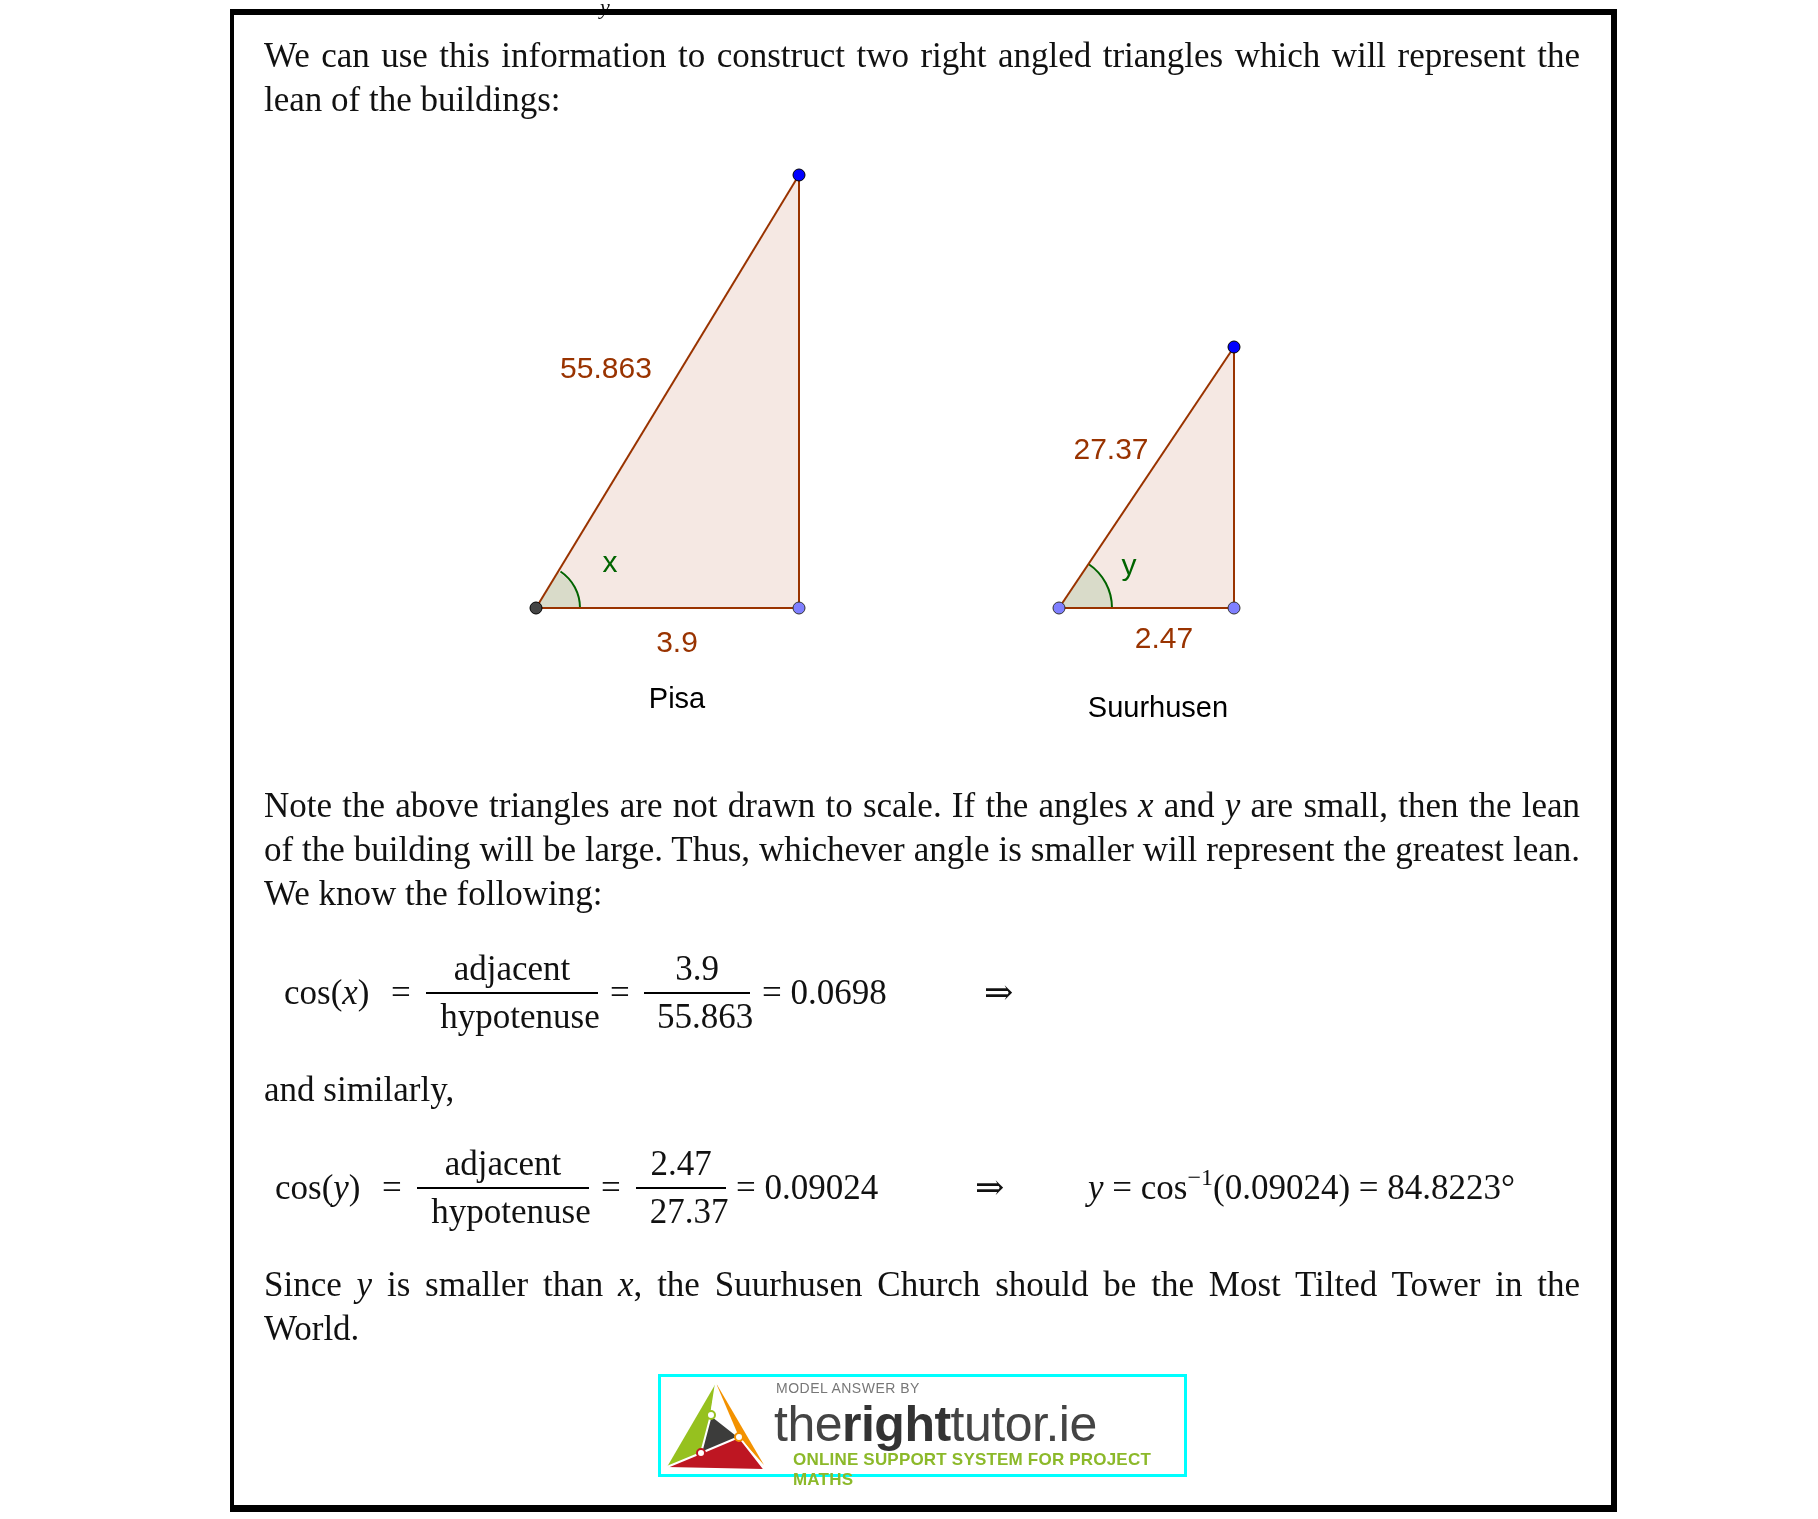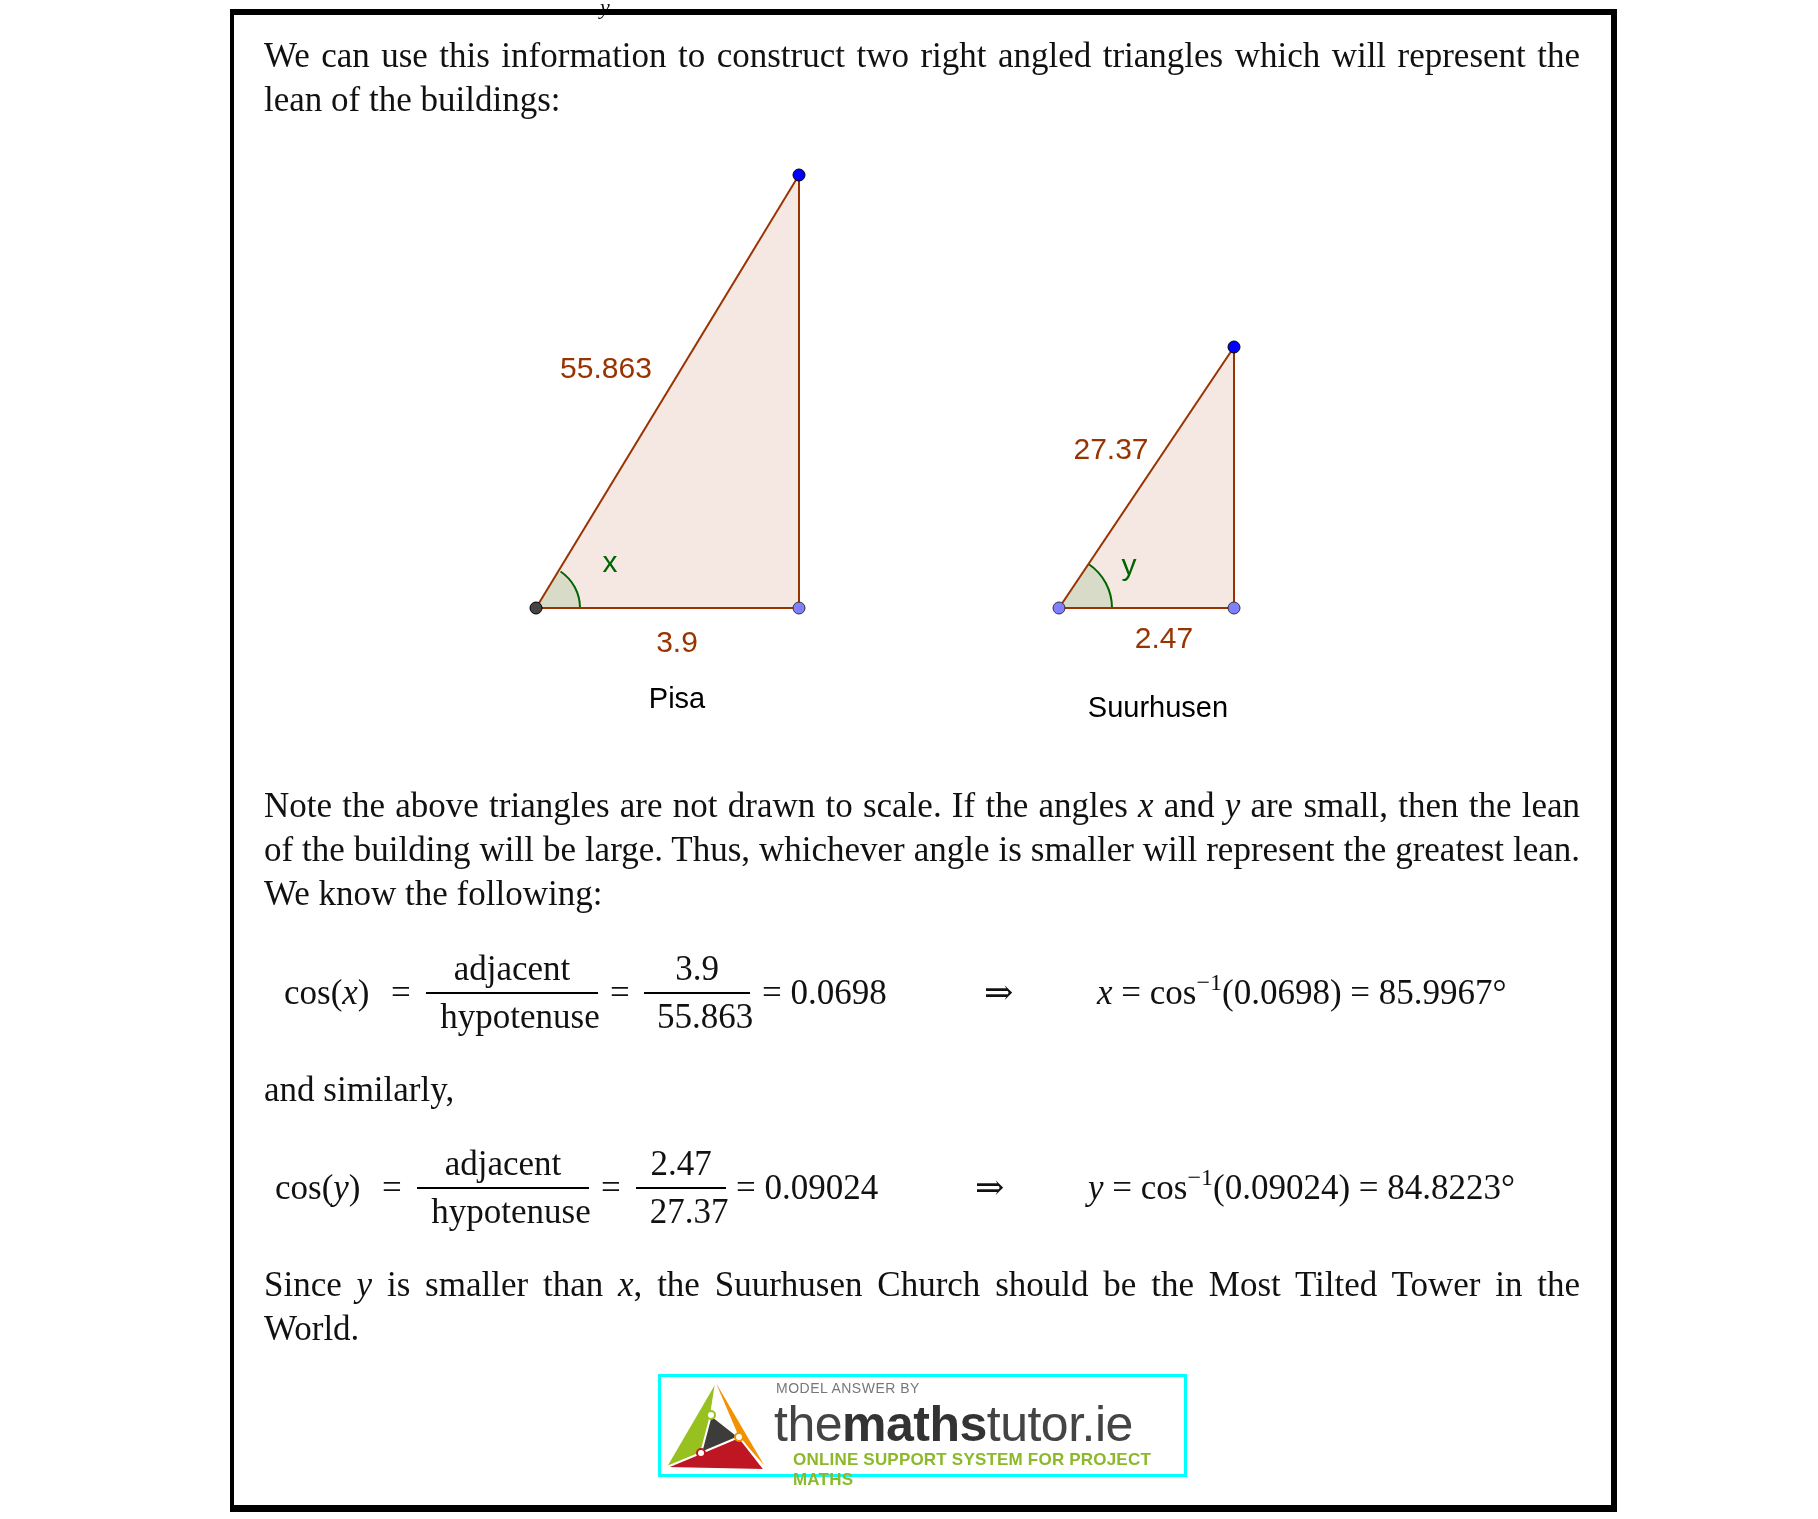--- a/index.html
+++ b/index.html
@@ -100,21 +100,20 @@
     <div class="den">hypotenuse</div>
   </div>
   <div class="eqtxt" style="left:346px;">=</div>
   <div class="frac" style="left:380px;width:106px;">
     <div class="num">3.9</div>
     <div class="bar"></div>
     <div class="den">55.863</div>
   </div>
   <div class="eqtxt" style="left:498px;">= 0.0698</div>
   <div class="eqtxt" style="left:720px;">⇒</div>
-  <div class="eqtxt" style="left:833px;"><span class="it">x</span><span> = cos</span><sup>−1</sup><span>(0.0698) = 85.9967°</span></div>
 </div>
 
 <div id="p-sim" class="para">and similarly,</div>
 
 <div class="eq" style="top:1133px;">
   <div class="eqtxt" style="left:11px;"><span>cos(</span><span class="it">y</span><span>)</span></div>
   <div class="eqtxt" style="left:118px;">=</div>
   <div class="frac" style="left:153px;width:172px;">
     <div class="num">adjacent</div>
     <div class="bar"></div>
@@ -140,15 +139,15 @@
     <polygon points="6,90 103,92 78,60 40,76" fill="#be1622"></polygon>
     <polygon points="50,38 78,60 40,76" fill="#3c3c3b"></polygon>
     <polyline points="55,6 50,38 40,76 6,90" fill="none" stroke="#fff" stroke-width="2"></polyline>
     <polyline points="50,38 78,60 103,92" fill="none" stroke="#fff" stroke-width="2"></polyline>
     <line x1="40" y1="76" x2="78" y2="60" stroke="#fff" stroke-width="2"></line>
     <circle cx="50" cy="38" r="4" fill="#fff" stroke="#96c11f" stroke-width="2"></circle>
     <circle cx="78" cy="60" r="4" fill="#fff" stroke="#f39200" stroke-width="2"></circle>
     <circle cx="40" cy="76" r="4" fill="#fff" stroke="#be1622" stroke-width="2"></circle>
   </svg>
   <div class="m1">MODEL ANSWER BY</div>
-  <div class="m2"><span class="thin">the</span><b>maths</b><span class="thin">tutor.ie</span></div>
+  <div class="m2"><span class="thin">the</span><b>right</b><span class="thin">tutor.ie</span></div>
   <div class="m3">ONLINE SUPPORT SYSTEM FOR PROJECT MATHS</div>
 </div>
 
 </body></html>

